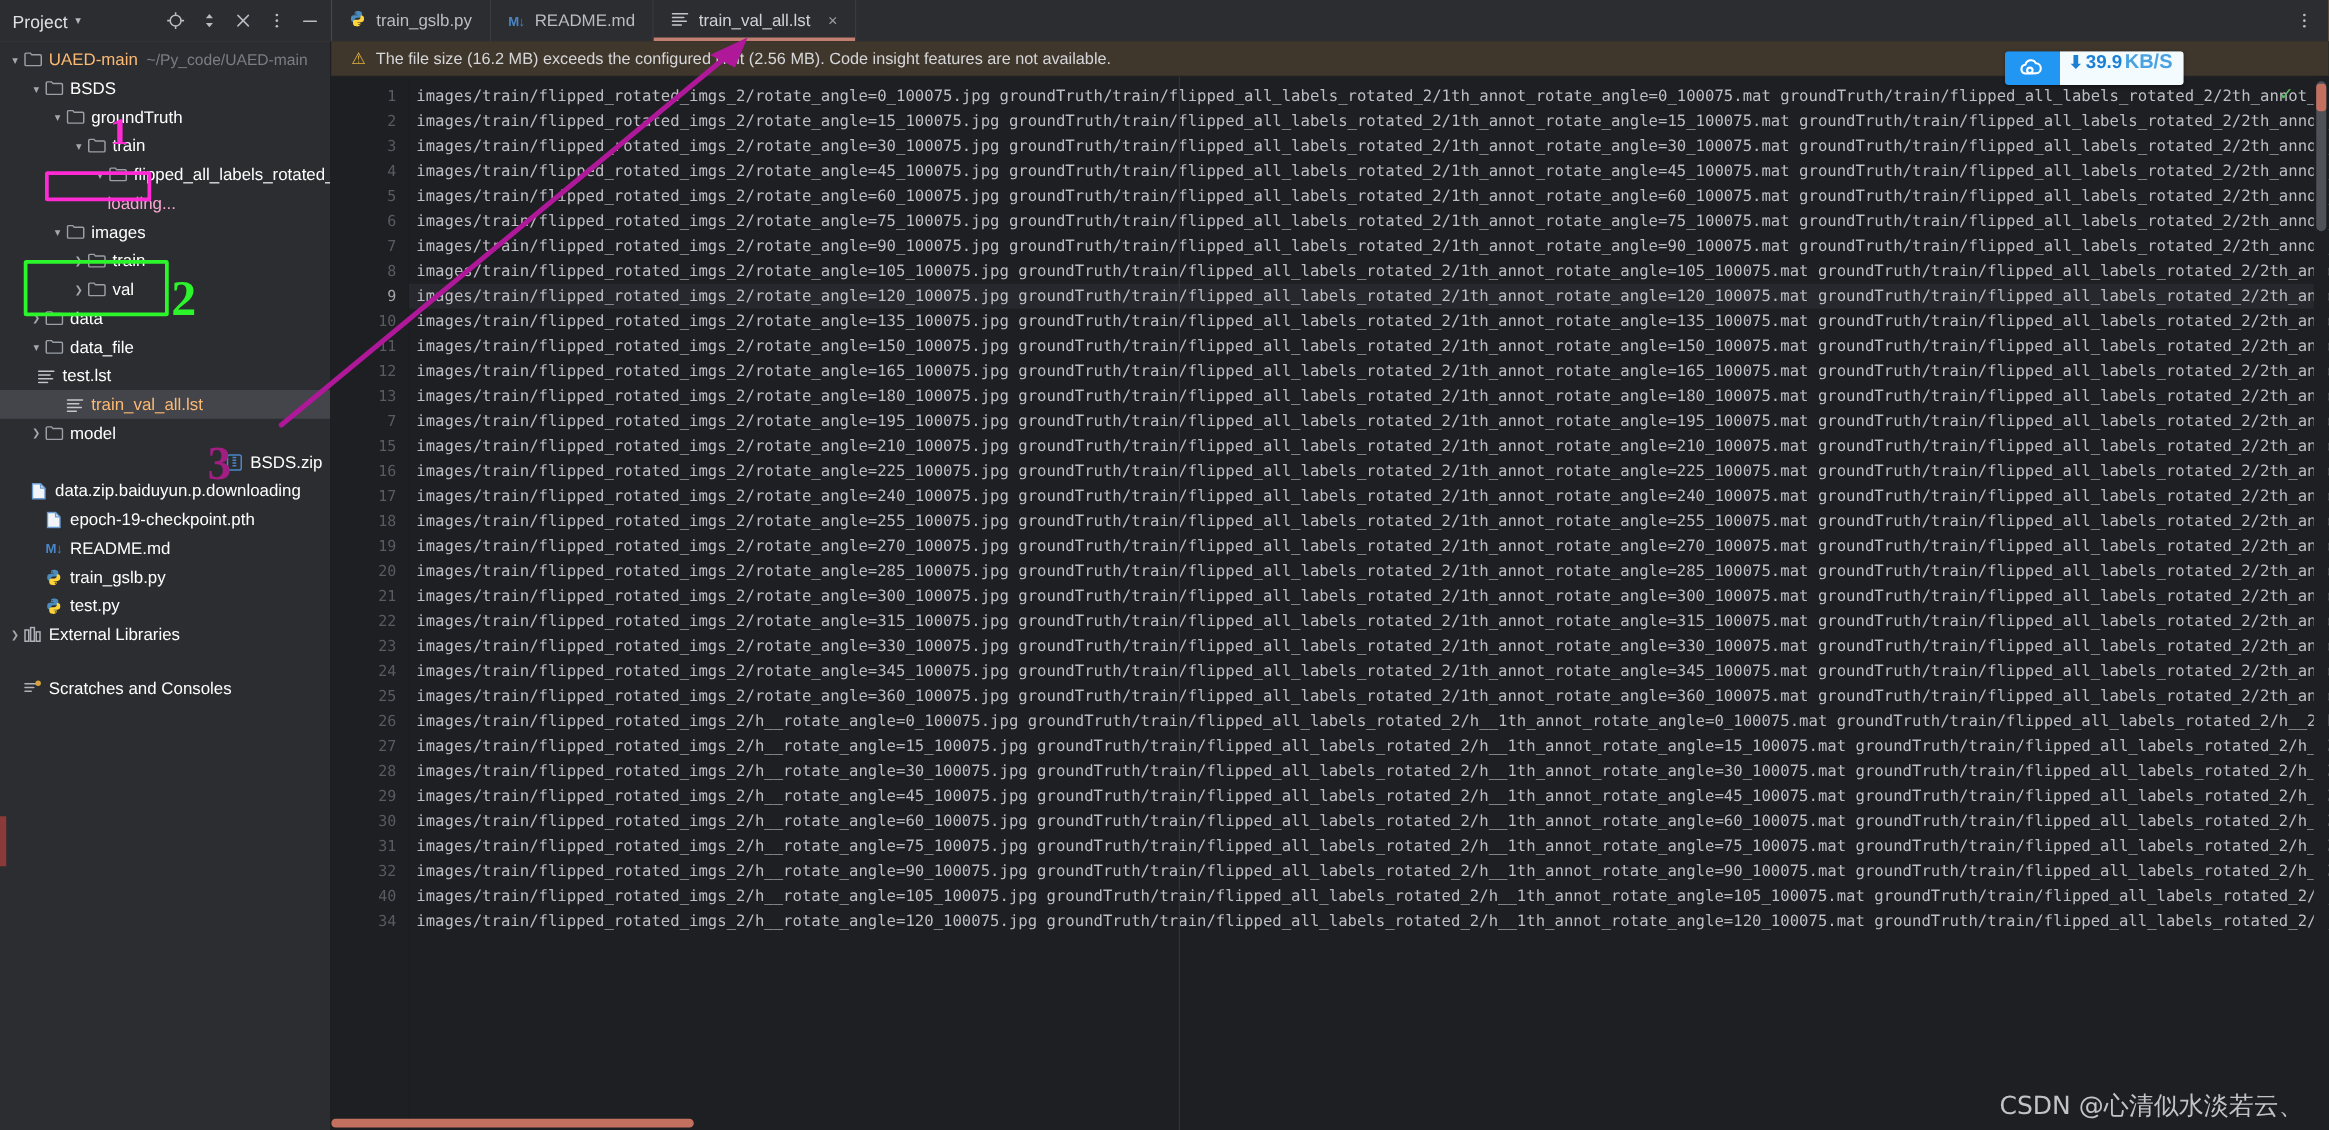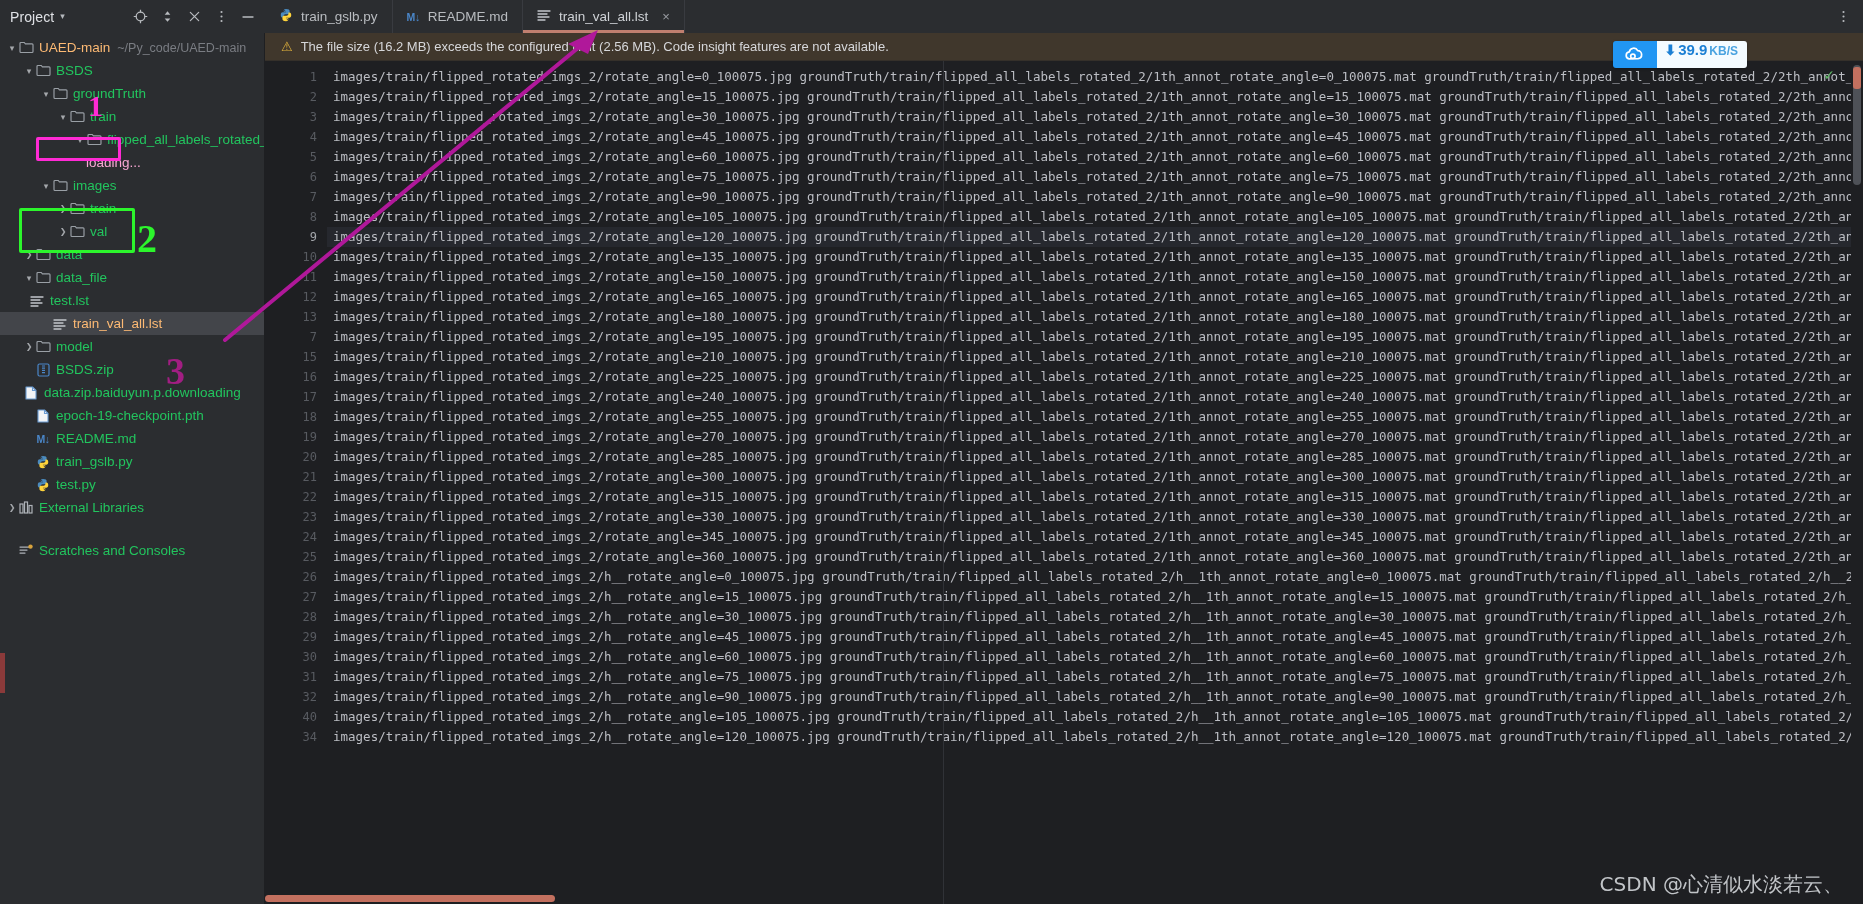--- a/index.html
+++ b/index.html
@@ -44,21 +44,21 @@
   .sidebar {
     width: 265px; flex: 0 0 265px; background: #2b2d30; position: relative;
     border-right: 1px solid #1e1f22; overflow: hidden;
   }
   .tree { padding-top: 3px; font-size: 13.5px; color: #bcbec4; }
   .node { display: flex; align-items: center; height: 23px; padding-right: 6px; white-space: nowrap; position: relative; }
   .node.selected { background: #43454a; }
   .node .arrow { width: 12px; flex: 0 0 12px; color: #a4a7ab; font-size: 9px; text-align: center; }
   .node .arrow.none { visibility: hidden; }
   .node .ico { width: 16px; flex: 0 0 16px; margin-right: 5px; display: flex; align-items: center; justify-content: center; }
-  .node .lbl { color: #22c55e; }
+  .node .lbl { color: #ffffff; }
   .node .sub { color: #7a7d83; font-size: 12.5px; margin-left: 7px; }
   .node.white .lbl { color: #fdba74; }
 
   
   .anno-box { position: absolute; border: 3px solid; border-radius: 2px; pointer-events: none; }
   .anno-num { position: absolute; font-family: "Liberation Serif", serif; font-weight: bold; pointer-events: none; }
 
   
   .editor { flex: 1 1 auto; display: flex; flex-direction: column; min-width: 0; background: #1e1f22; position: relative; }
   .banner {
@@ -95,21 +95,21 @@
   
   .dl-badge {
     position: absolute; display: flex; align-items: stretch; height: 27px; border-radius: 3px; overflow: hidden;
     box-shadow: 0 1px 3px rgba(0,0,0,.35);
   }
   .dl-badge .dl-left { width: 44px; background: #2196f3; display: flex; align-items: center; justify-content: center; }
   .dl-badge .dl-right {
     background: #f4fbff; display: flex; align-items: baseline; gap: 2px; padding: 0 9px 0 7px;
     color: #1b7fd4; font-weight: bold; font-size: 15px;
   }
-  .dl-badge .dl-unit { font-size: 12px; color: #4aa3e0; font-weight: bold; }
+  .dl-badge .dl-unit { font-size: 16px; color: #4aa3e0; font-weight: bold; }
   .dl-arrow { color: #1b7fd4; font-size: 14px; font-weight: bold; }
 
   
   .anno-svg { position: absolute; left: 0; top: 0; width: 1863px; height: 904px; pointer-events: none; z-index: 40; }
 
   .watermark {
     position: absolute; right: 20px; bottom: 6px; color: #cfd2d6; font-size: 20px;
     font-family: "DejaVu Sans", sans-serif; opacity: .92; z-index: 50; white-space: nowrap;
   }
   .leftrail { position: absolute; left: 0; top: 620px; width: 5px; height: 40px; background: #8b3a3a; }
@@ -314,21 +314,21 @@
           </div>
           <div class="node" style="padding-left: 23px;">
             <span class="arrow" style="font-size: 8px;">❯</span>
             <span class="ico">
               <svg width="15" height="13" viewBox="0 0 16 14">
                 <path d="M1 2.6a1 1 0 0 1 1-1h3.6l1.2 1.5H14a1 1 0 0 1 1 1v7.3a1 1 0 0 1-1 1H2a1 1 0 0 1-1-1z" fill="none" stroke="#9aa0a6" stroke-width="1.25"></path>
               </svg>
             </span>
             <span class="lbl">model</span>
           </div>
-          <div class="node" style="padding-left: 23px;">
+          <div class="node" style="padding-left: 23px; justify-content: flex-end;">
             <span class="arrow none"></span>
             <span class="ico">
               <svg width="13" height="14" viewBox="0 0 13 14">
                 <rect x="1" y="1" width="11" height="12" rx="1.5" fill="none" stroke="#4a86c8" stroke-width="1.2"></rect>
                 <path d="M5 3h3M5 5.2h3M5 7.4h3M5 9.6h3" stroke="#4a86c8" stroke-width="1.2"></path>
               </svg>
             </span>
             <span class="lbl">BSDS.zip</span>
           </div>
           <div class="node" style="padding-left: 11px;">

